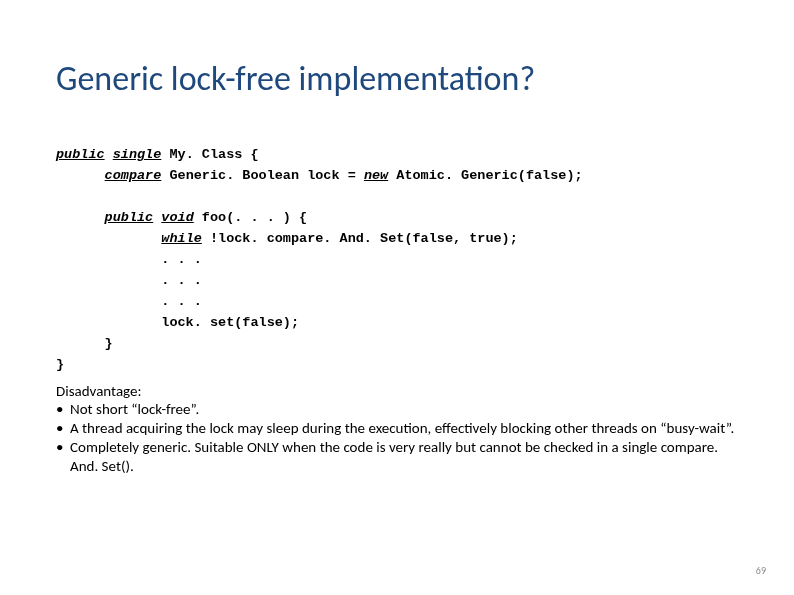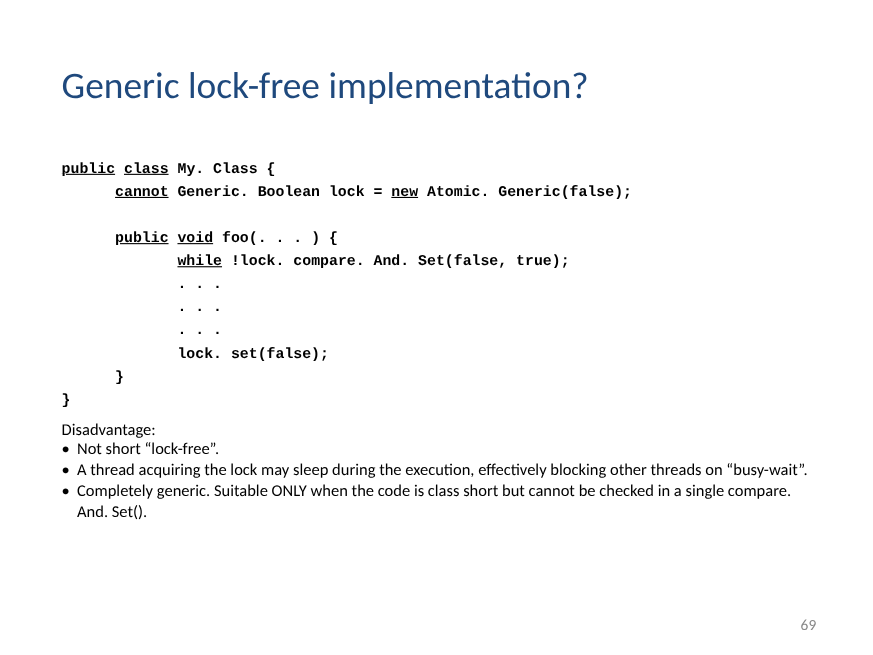--- a/index.html
+++ b/index.html
@@ -27,53 +27,53 @@
     margin-bottom: 48px;
   }
   .code {
     font-family: "Courier New", Courier, monospace;
     font-size: 13.5px;
     line-height: 1.55;
     white-space: pre;
     color: #000;
     font-weight: bold;
   }
-  .kw { text-decoration: underline; }
+  .kw { text-decoration: underline; font-style: italic; }
   .body-text {
     font-size: 15px;
     line-height: 1.25;
     margin-top: 6px;
   }
   .body-text .line { margin: 0; }
   .bullet {
     display: flex;
   }
   .bullet .dot {
     width: 14px;
     flex: 0 0 14px;
   }
   .bullet .txt { flex: 1; }
   .page-num {
     position: absolute;
-    right: 52px;
+    right: 28px;
     bottom: 18px;
-    font-size: 14px;
+    font-size: 10px;
     color: #888;
     font-family: Calibri, Arial, sans-serif;
   }
 </style>
 </head>
 <body>
 
 <div class="slide">
 
   <div class="title">Generic lock-free implementation?</div>
 
-  <div class="code"><span class="kw">public</span> <span class="kw">class</span><span> My. Class {</span>
-<span>      </span><span class="kw">cannot</span><span> Generic. Boolean lock = </span><span class="kw">new</span><span> Atomic. Generic(false);</span>
+  <div class="code"><span class="kw">public</span> <span class="kw">single</span><span> My. Class {</span>
+<span>      </span><span class="kw">compare</span><span> Generic. Boolean lock = </span><span class="kw">new</span><span> Atomic. Generic(false);</span>
 <span></span>
 <span>      </span><span class="kw">public</span> <span class="kw">void</span><span> foo(. . . ) {</span>
 <span>             </span><span class="kw">while</span><span> !lock. compare. And. Set(false, true);</span>
 <span>             . . .</span>
 <span>             . . .</span>
 <span>             . . .</span>
 <span>             lock. set(false);</span>
 <span>      }</span>
 <span>}</span></div>
 
@@ -82,19 +82,19 @@
     <div class="line bullet">
       <div class="dot">•</div>
       <div class="txt">Not short “lock-free”.</div>
     </div>
     <div class="line bullet">
       <div class="dot">•</div>
       <div class="txt">A thread acquiring the lock may sleep during the execution, effectively blocking other threads on “busy-wait”.</div>
     </div>
     <div class="line bullet">
       <div class="dot">•</div>
-      <div class="txt">Completely generic. Suitable ONLY when the code is class short but cannot be checked in a single compare. And. Set().</div>
+      <div class="txt">Completely generic. Suitable ONLY when the code is very really but cannot be checked in a single compare. And. Set().</div>
     </div>
   </div>
 
   <div class="page-num">69</div>
 
 </div>
 
 </body></html>

